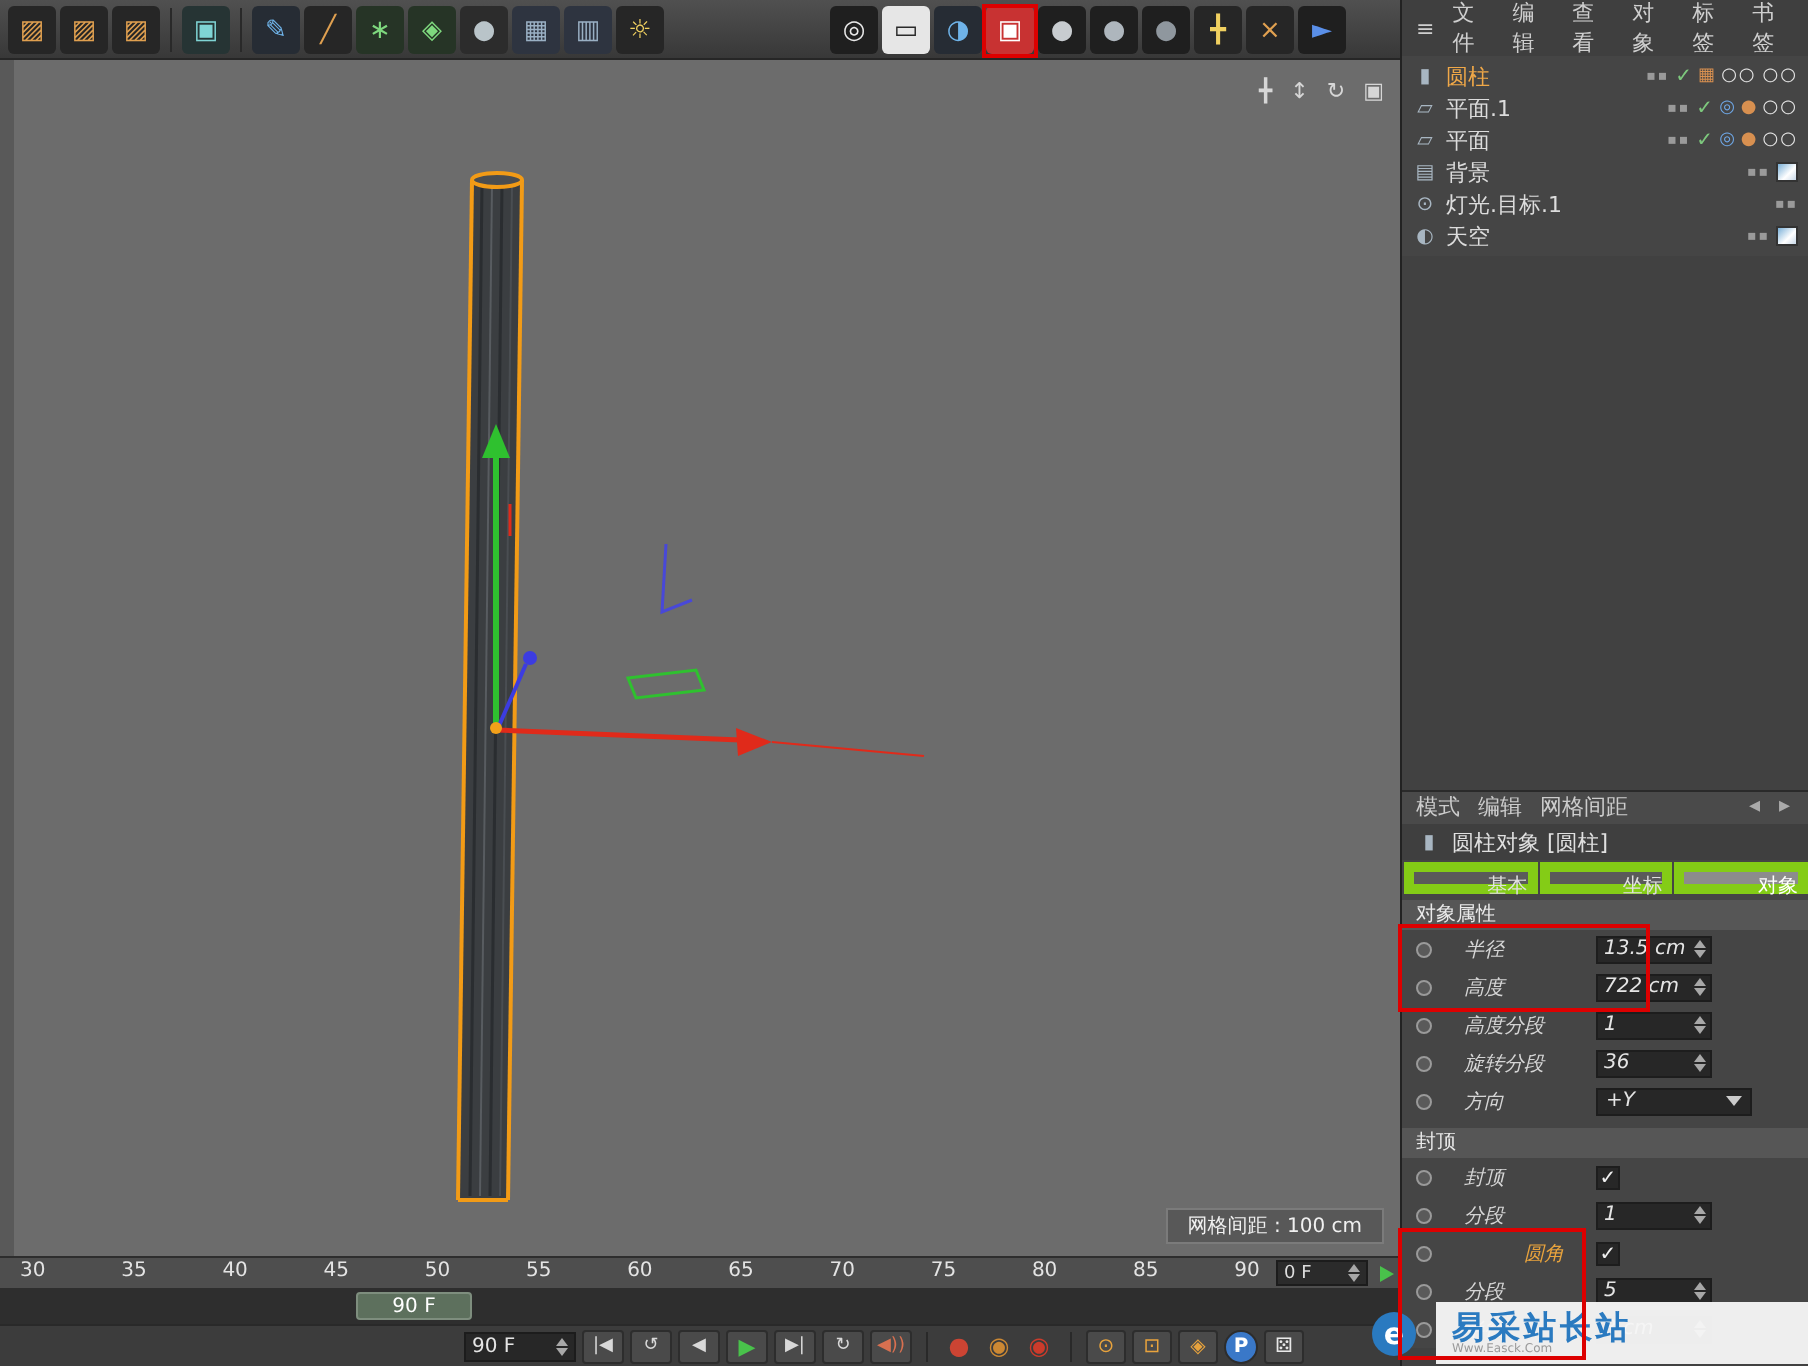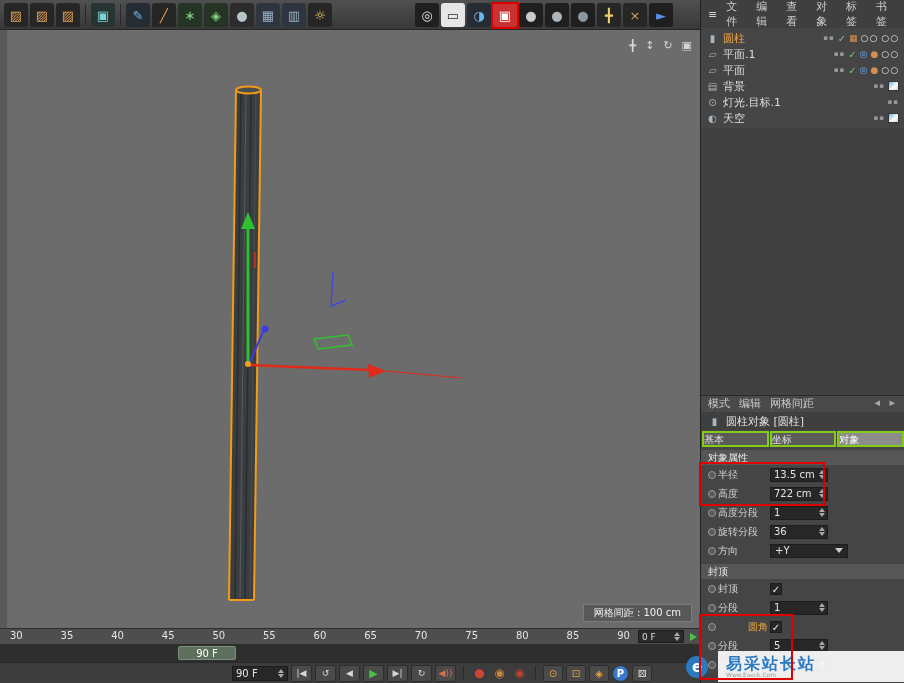--- a/index.html
+++ b/index.html
@@ -80,25 +80,25 @@
   .spacer{flex:1;background:#414141;}
 
   
   .am{position:absolute;left:0;top:395px;width:204px;background:#454545;}
   .am-menu{height:17px;display:flex;gap:9px;align-items:flex-start;padding:0 7px;background:#4a4a4a;border-top:1px solid #2a2a2a;font-size:11px;}
   .am-menu span{cursor:pointer;}
   .am-nav{margin-left:auto;color:#aaa;letter-spacing:3px;}
   .am-title{height:18px;display:flex;align-items:center;gap:5px;padding:0 7px;background:#3f3f3f;color:#e0e0e0;}
   .am-title .obj-icon{color:#a8b6c2;}
   .am-tabs{display:flex;gap:1px;padding:1px;}
-  .am-tab{flex:1;text-align:left;height:16px;line-height:15px;background:#5a5a5a;border:2px solid #84cc16;color:#e0e0e0;font-size:10px;cursor:pointer;font-family:Liberation Mono, monospace;}
+  .am-tab{flex:1;text-align:right;height:16px;line-height:15px;background:#5a5a5a;border:5px solid #84cc16;color:#e0e0e0;font-size:10px;cursor:pointer;}
   .am-tab.active{background:#8c8c8c;color:#fff;}
   .sec-header{height:15px;line-height:15px;padding:0 7px;background:#565656;color:#eaeaea;margin-top:2px;font-size:10px;}
   .sec-header.mt{margin-top:4px;}
-  .prop-row{height:19px;display:flex;align-items:center;gap:2px;padding:0 4px 0 7px;font-size:10px;}
+  .prop-row{height:19px;display:flex;align-items:center;gap:16px;padding:0 4px 0 7px;font-size:10px;font-style:italic;}
   .kdot{width:8px;height:8px;min-width:8px;border:1px solid #9a9a9a;border-radius:50%;background:#5a5a5a;cursor:pointer;}
   .plabel{width:50px;min-width:50px;white-space:nowrap;overflow:hidden;color:#d5d5d5;}
   .plabel.orange-label{color:#e8a33d;text-align:right;}
   .pinput{width:58px;height:14px;background:#272727;border:1px solid #1d1d1d;color:#e5e5e5;display:flex;align-items:center;padding:0 2px 0 3px;cursor:text;}
   .pval{flex:1;white-space:nowrap;overflow:hidden;}
   .spin{display:flex;flex-direction:column;justify-content:center;gap:1px;cursor:pointer;}
   .su{width:0;height:0;border-left:3px solid transparent;border-right:3px solid transparent;border-bottom:4px solid #a8a8a8;}
   .sd{width:0;height:0;border-left:3px solid transparent;border-right:3px solid transparent;border-top:4px solid #a8a8a8;}
   .pdrop{width:78px;height:14px;background:#272727;border:1px solid #1d1d1d;color:#e5e5e5;display:flex;align-items:center;padding:0 4px;cursor:pointer;}
   .caret{width:0;height:0;border-left:4px solid transparent;border-right:4px solid transparent;border-top:5px solid #cccccc;margin-left:auto;}

